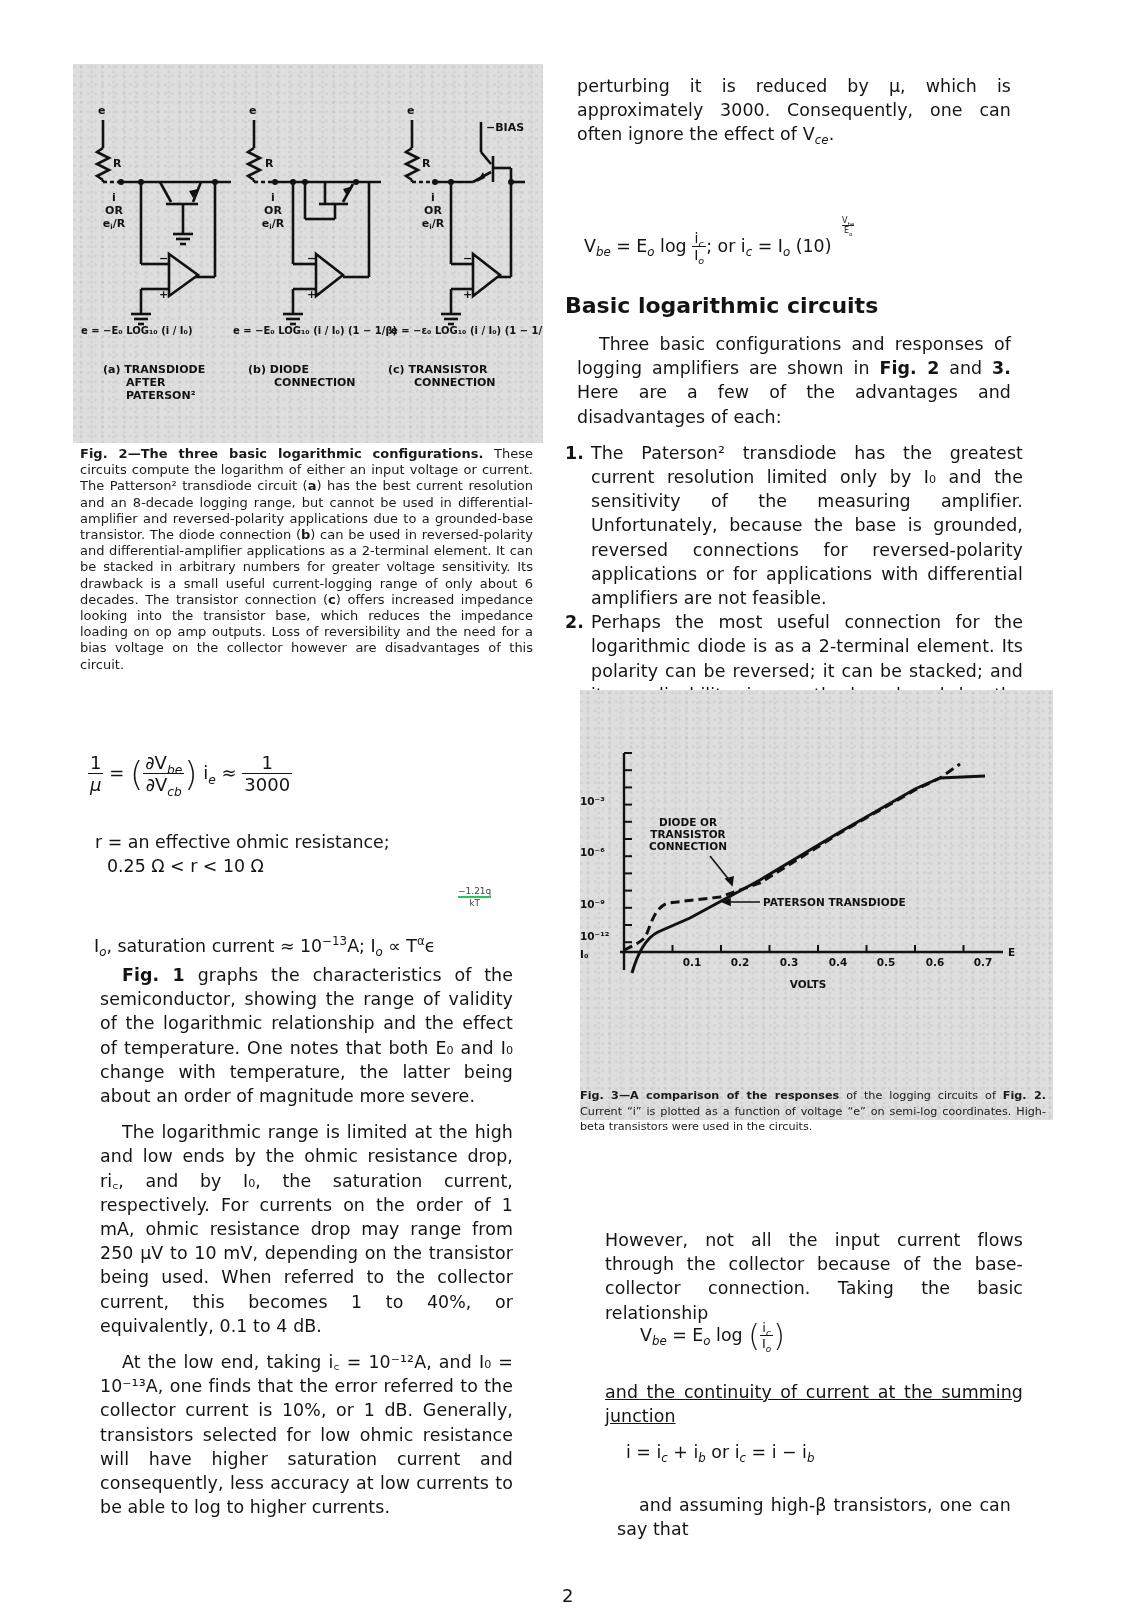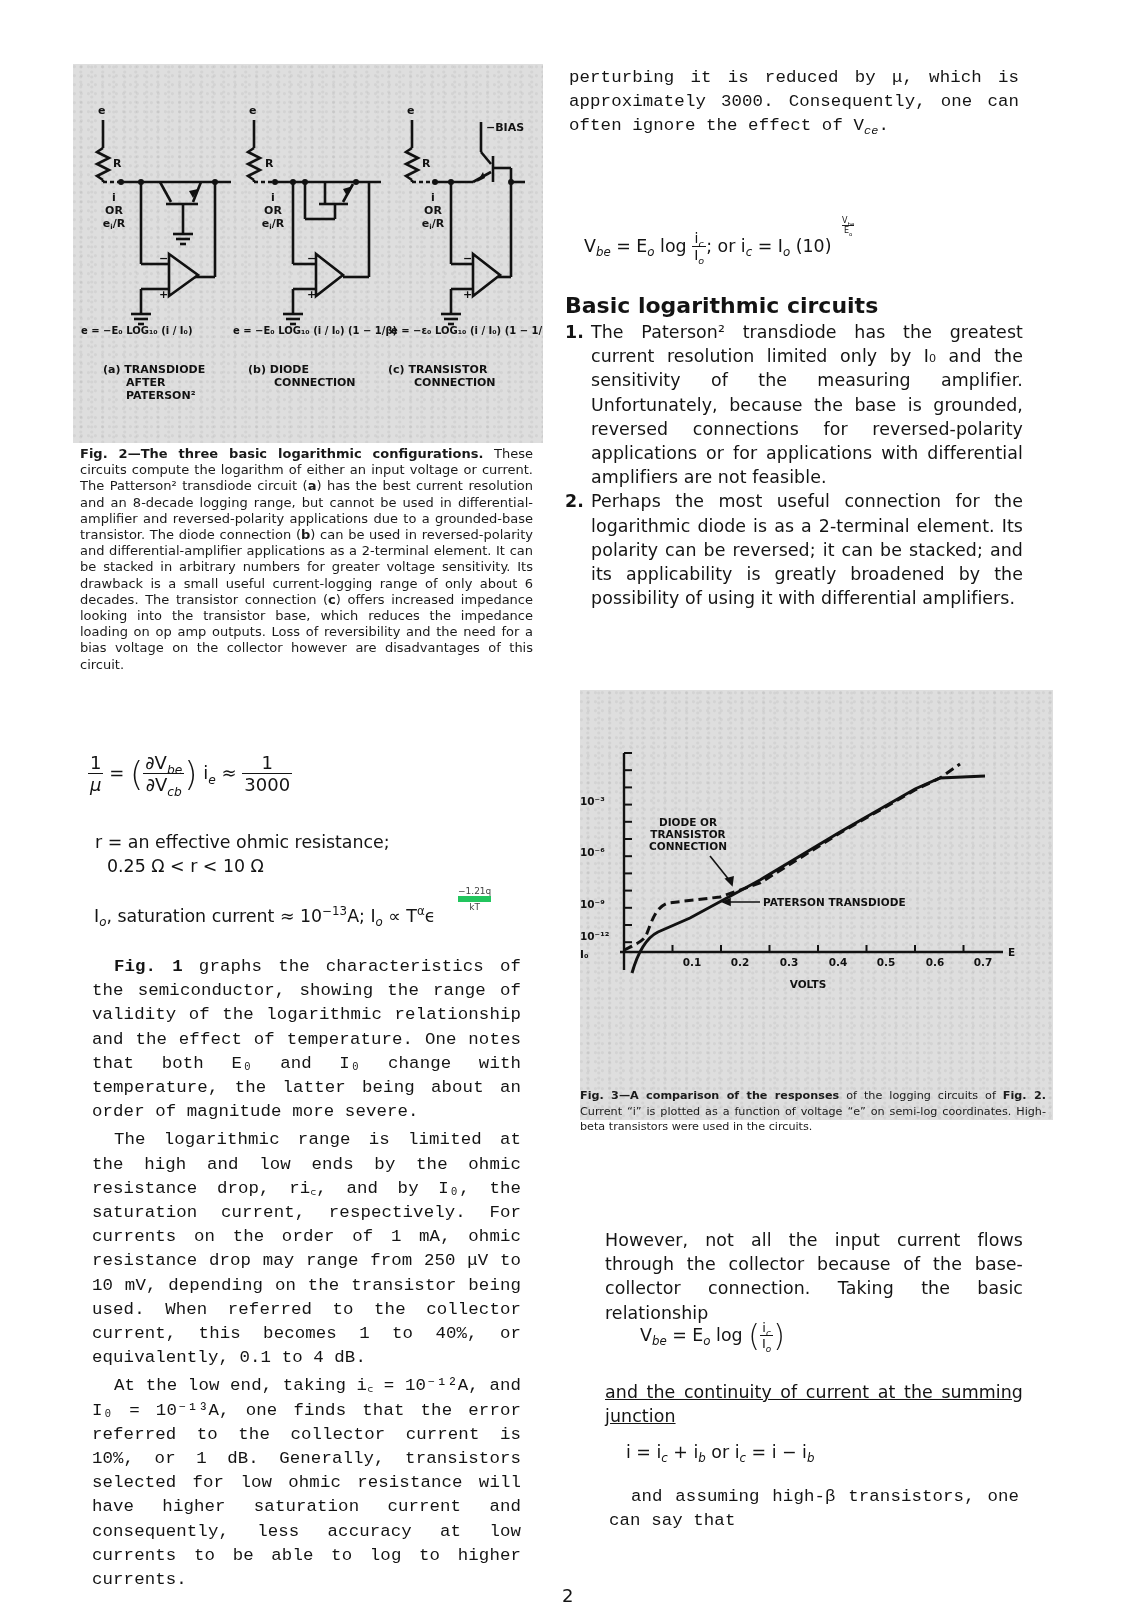--- a/index.html
+++ b/index.html
@@ -5,21 +5,21 @@
   html, body { margin: 0; padding: 0; background: #ffffff; }
   body {
     width: 1139px; height: 1612px; position: relative; overflow: hidden;
     font-family: "DejaVu Sans", sans-serif; color: #141414;
   }
   .abs { position: absolute; }
   .body-text {
     font-size: 17.4px; line-height: 24.2px; text-align: justify;
     letter-spacing: 0.1px;
   }
-  .body-text p { margin: 4px; font-family: Liberation Mono, monospace; }
+  .body-text p { margin: 12px; }
   .indent { text-indent: 22px; }
   .caption {
     font-size: 13px; line-height: 16.2px; text-align: justify; color: #1a1a1a;
   }
   .caption b { font-weight: bold; }
   .gray-fig {
     background: #dedede;
     background-image:
       radial-gradient(circle at 20% 30%, rgba(0,0,0,0.05) 0 1px, transparent 2px),
       radial-gradient(circle at 70% 60%, rgba(0,0,0,0.05) 0 1px, transparent 2px);
@@ -192,25 +192,25 @@
   <span> <span>i</span><sub class="it">e</sub> </span>
   <span>≈</span>
   <span class="frac"><span class="num">1</span><span class="den">3000</span></span>
 </div>
 
 <div class="abs eq-sans" style="left:95px; top:830px; line-height:24px;">
   <div>r = an effective ohmic resistance;</div>
   <div style="padding-left:12px;">0.25 Ω &lt; r &lt; 10 Ω</div>
 </div>
 
-<div class="abs eq-sans" style="left:94px; top:906px;">
+<div class="abs eq-sans" style="left:94px; top:936px;">
   <span>I</span><sub class="it">o</sub><span>, saturation current ≈ 10</span><sup>−13</sup><span>A; I</span><sub class="it">o</sub><span> ∝ T</span><sup>α</sup><span>ϵ</span>
 </div>
 <div class="abs" style="left:458px; top:886px; font-size:9px; text-align:center; color:#444;">
-  <div style="border-bottom:6px solid #22c55e;">−1.21q</div>
+  <div style="border-bottom:2px solid #22c55e;">−1.21q</div>
   <div>kT</div>
 </div>
 
 <div class="abs body-text" style="left:88px; top:951px; width:437px;">
   <p class="indent"><b>Fig. 1</b><span> graphs the characteristics of the semiconductor, showing the range of validity of the logarithmic relationship and the effect of temperature. One notes that both E₀ and I₀ change with temperature, the latter being about an order of magnitude more severe.</span></p>
   <p class="indent">The logarithmic range is limited at the high and low ends by the ohmic resistance drop, ri꜀, and by I₀, the saturation current, respectively. For currents on the order of 1 mA, ohmic resistance drop may range from 250 μV to 10 mV, depending on the transistor being used. When referred to the collector current, this becomes 1 to 40%, or equivalently, 0.1 to 4 dB.</p>
   <p class="indent">At the low end, taking i꜀ = 10⁻¹²A, and I₀ = 10⁻¹³A, one finds that the error referred to the collector current is 10%, or 1 dB. Generally, transistors selected for low ohmic resistance will have higher saturation current and consequently, less accuracy at low currents to be able to log to higher currents.</p>
 </div>
 
 <div class="abs body-text" style="left:565px; top:62px; width:458px;">
@@ -221,20 +221,21 @@
   <span>V</span><sub class="it">be</sub><span> = E</span><sub class="it">o</sub><span> log </span><span class="frac" style="font-size:14px;"><span class="num"><span>i</span><sub class="it">c</sub></span><span class="den"><span>I</span><sub class="it">o</sub></span></span><span>; or i</span><sub class="it">c</sub><span> = I</span><sub class="it">o</sub><span> (10)</span>
 </div>
 <div class="abs" style="left:842px; top:216px; font-size:8px; text-align:center;">
   <div style="border-bottom:1px solid #222;"><span>V</span><sub>be</sub></div>
   <div><span>E</span><sub>o</sub></div>
 </div>
 
 <div class="abs heading" style="left:565px; top:293px;">Basic logarithmic circuits</div>
 
 <div class="abs body-text" style="left:565px; top:320px; width:458px;">
+  <p class="indent"><span>Three basic configurations and responses of logging amplifiers are shown in </span><b>Fig. 2</b><span> and </span><b>3.</b><span> Here are a few of the advantages and disadvantages of each:</span></p>
   <div class="list-item">
     <span class="num">1.</span>
     <span>The Paterson² transdiode has the greatest current resolution limited only by I₀ and the sensitivity of the measuring amplifier. Unfortunately, because the base is grounded, reversed connections for reversed-polarity applications or for applications with differential amplifiers are not feasible.</span>
   </div>
   <div class="list-item">
     <span class="num">2.</span>
     <span>Perhaps the most useful connection for the logarithmic diode is as a 2-terminal element. Its polarity can be reversed; it can be stacked; and its applicability is greatly broadened by the possibility of using it with differential amplifiers.</span>
   </div>
 </div>
 

